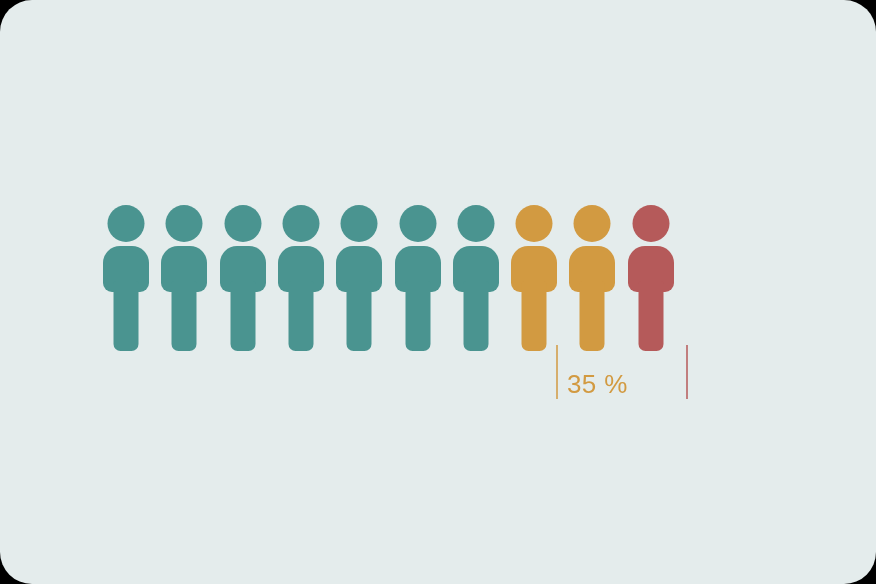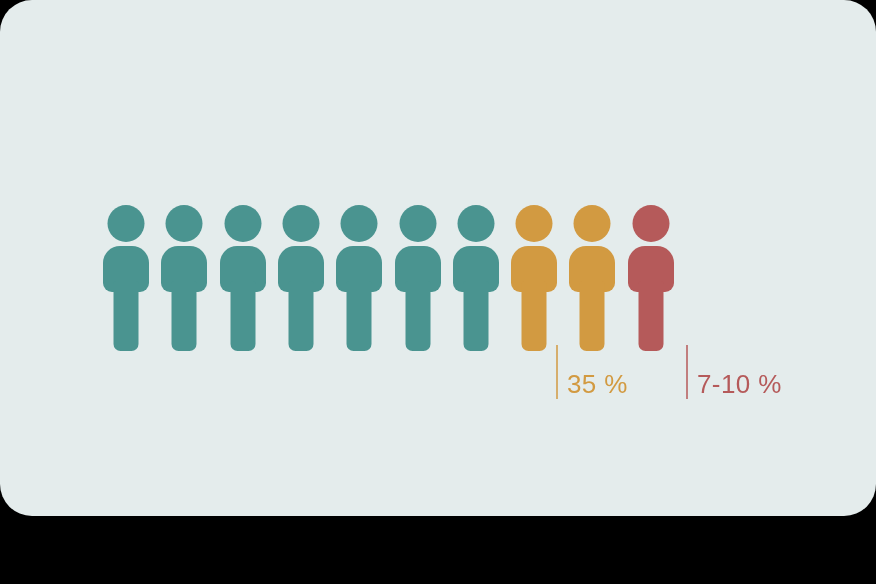--- a/index.html
+++ b/index.html
@@ -10,21 +10,21 @@
   body {
     width: 876px;
     height: 584px;
     overflow: hidden;
     font-family: "Liberation Sans", sans-serif;
   }
 
   #infographic-card {
     position: relative;
     width: 876px;
-    height: 516px;
+    height: 584px;
     background: #e4ecec;
     border-radius: 32px;
     overflow: hidden;
     box-sizing: border-box;
   }
 
   #people-row {
     position: absolute;
     left: 103px;
     top: 205px;
@@ -154,17 +154,16 @@
       </div>
     </div>
 
   <div id="callout-layer">
       <div class="callout" style="left: 556px; top: 345px; color: rgb(210, 154, 65);">
         <div class="callout-rule"></div>
         <div class="callout-label">35 %</div>
       </div>
       <div class="callout" style="left: 686px; top: 345px; color: rgb(181, 90, 90);">
         <div class="callout-rule"></div>
-        <div class="callout-label">7-10 %</div>
       </div>
     </div>
 
 </div>
 
 </body></html>

